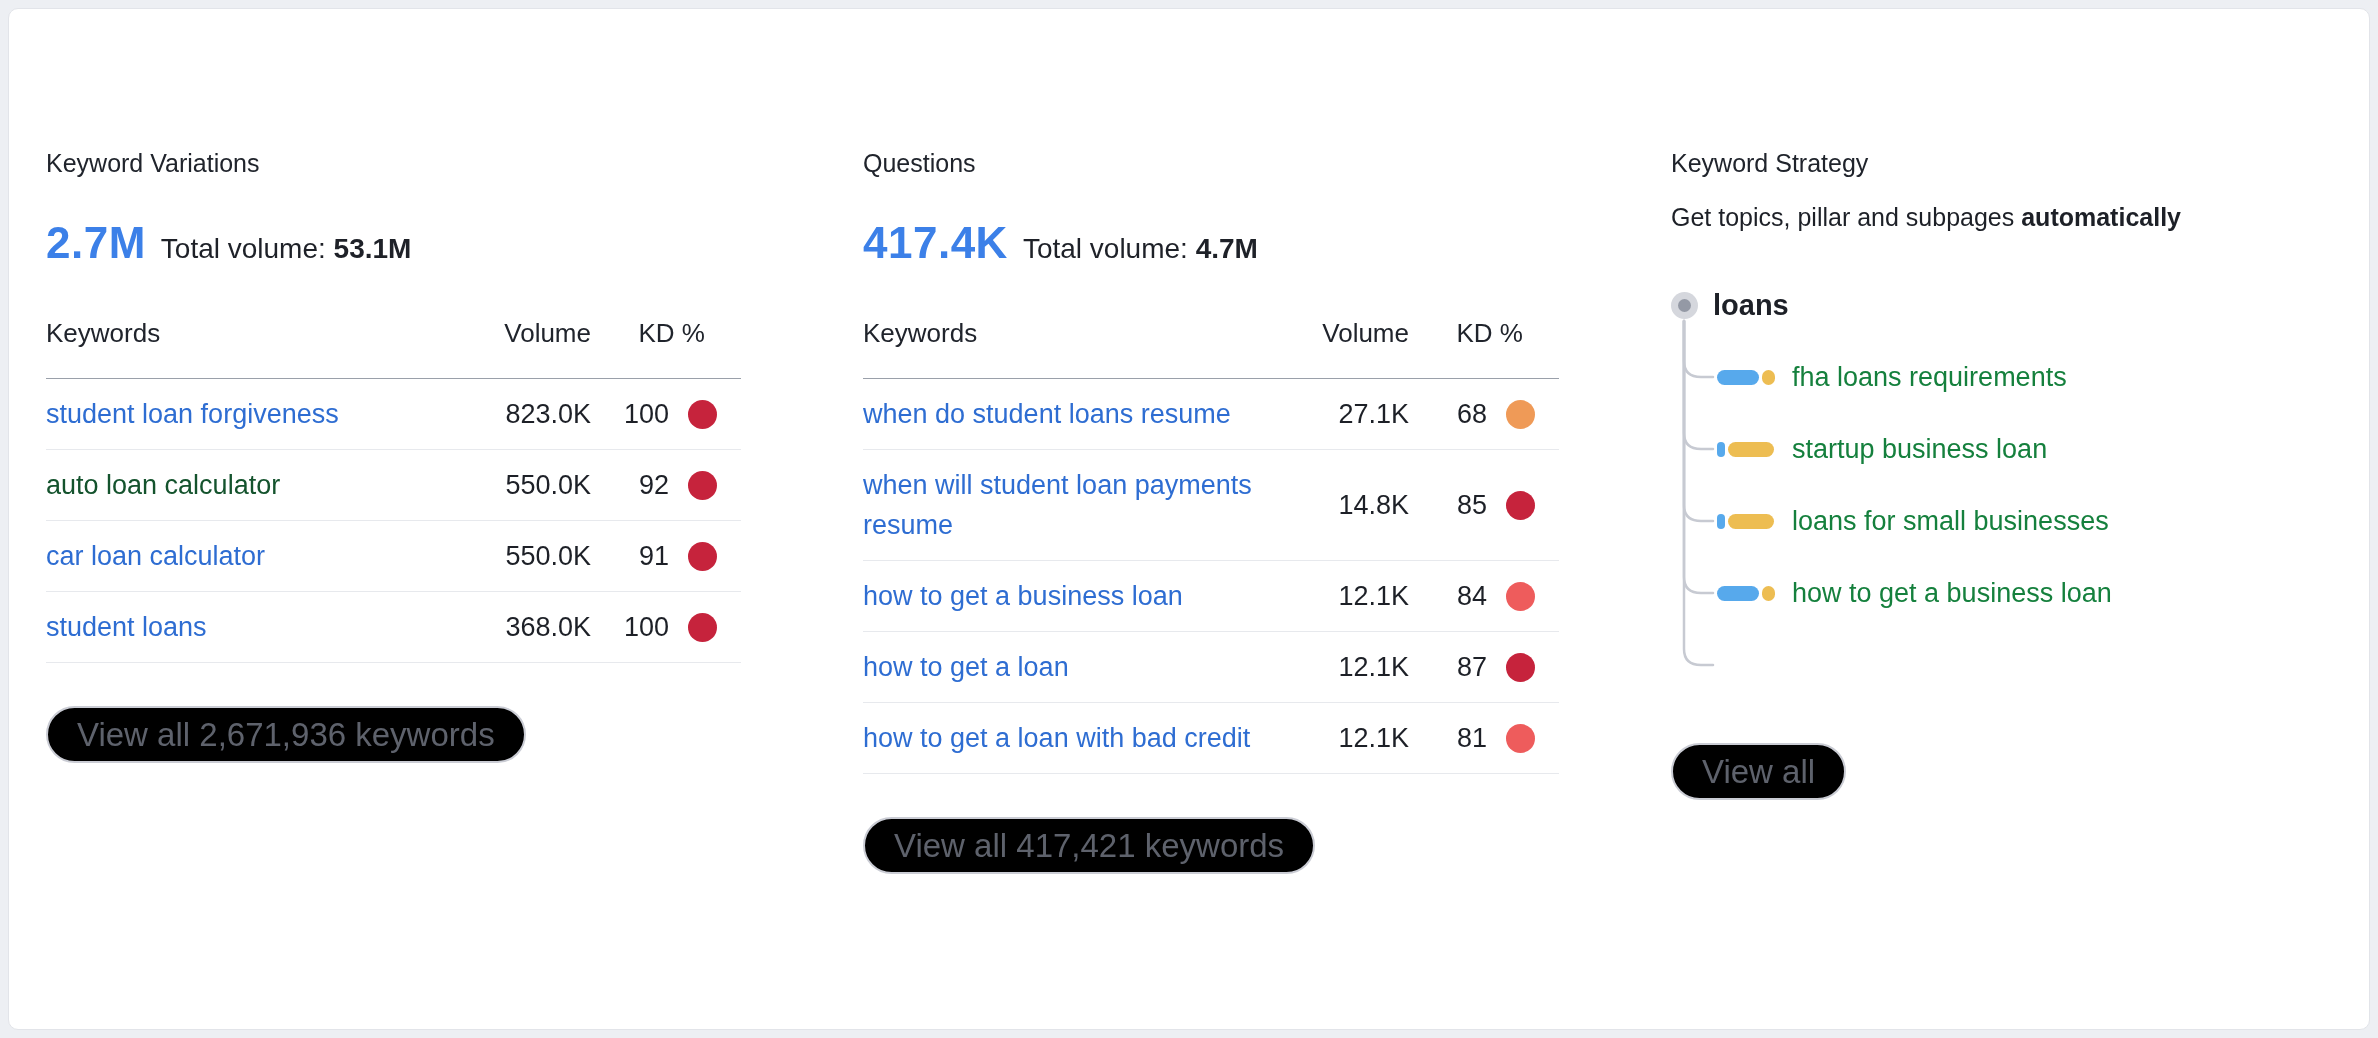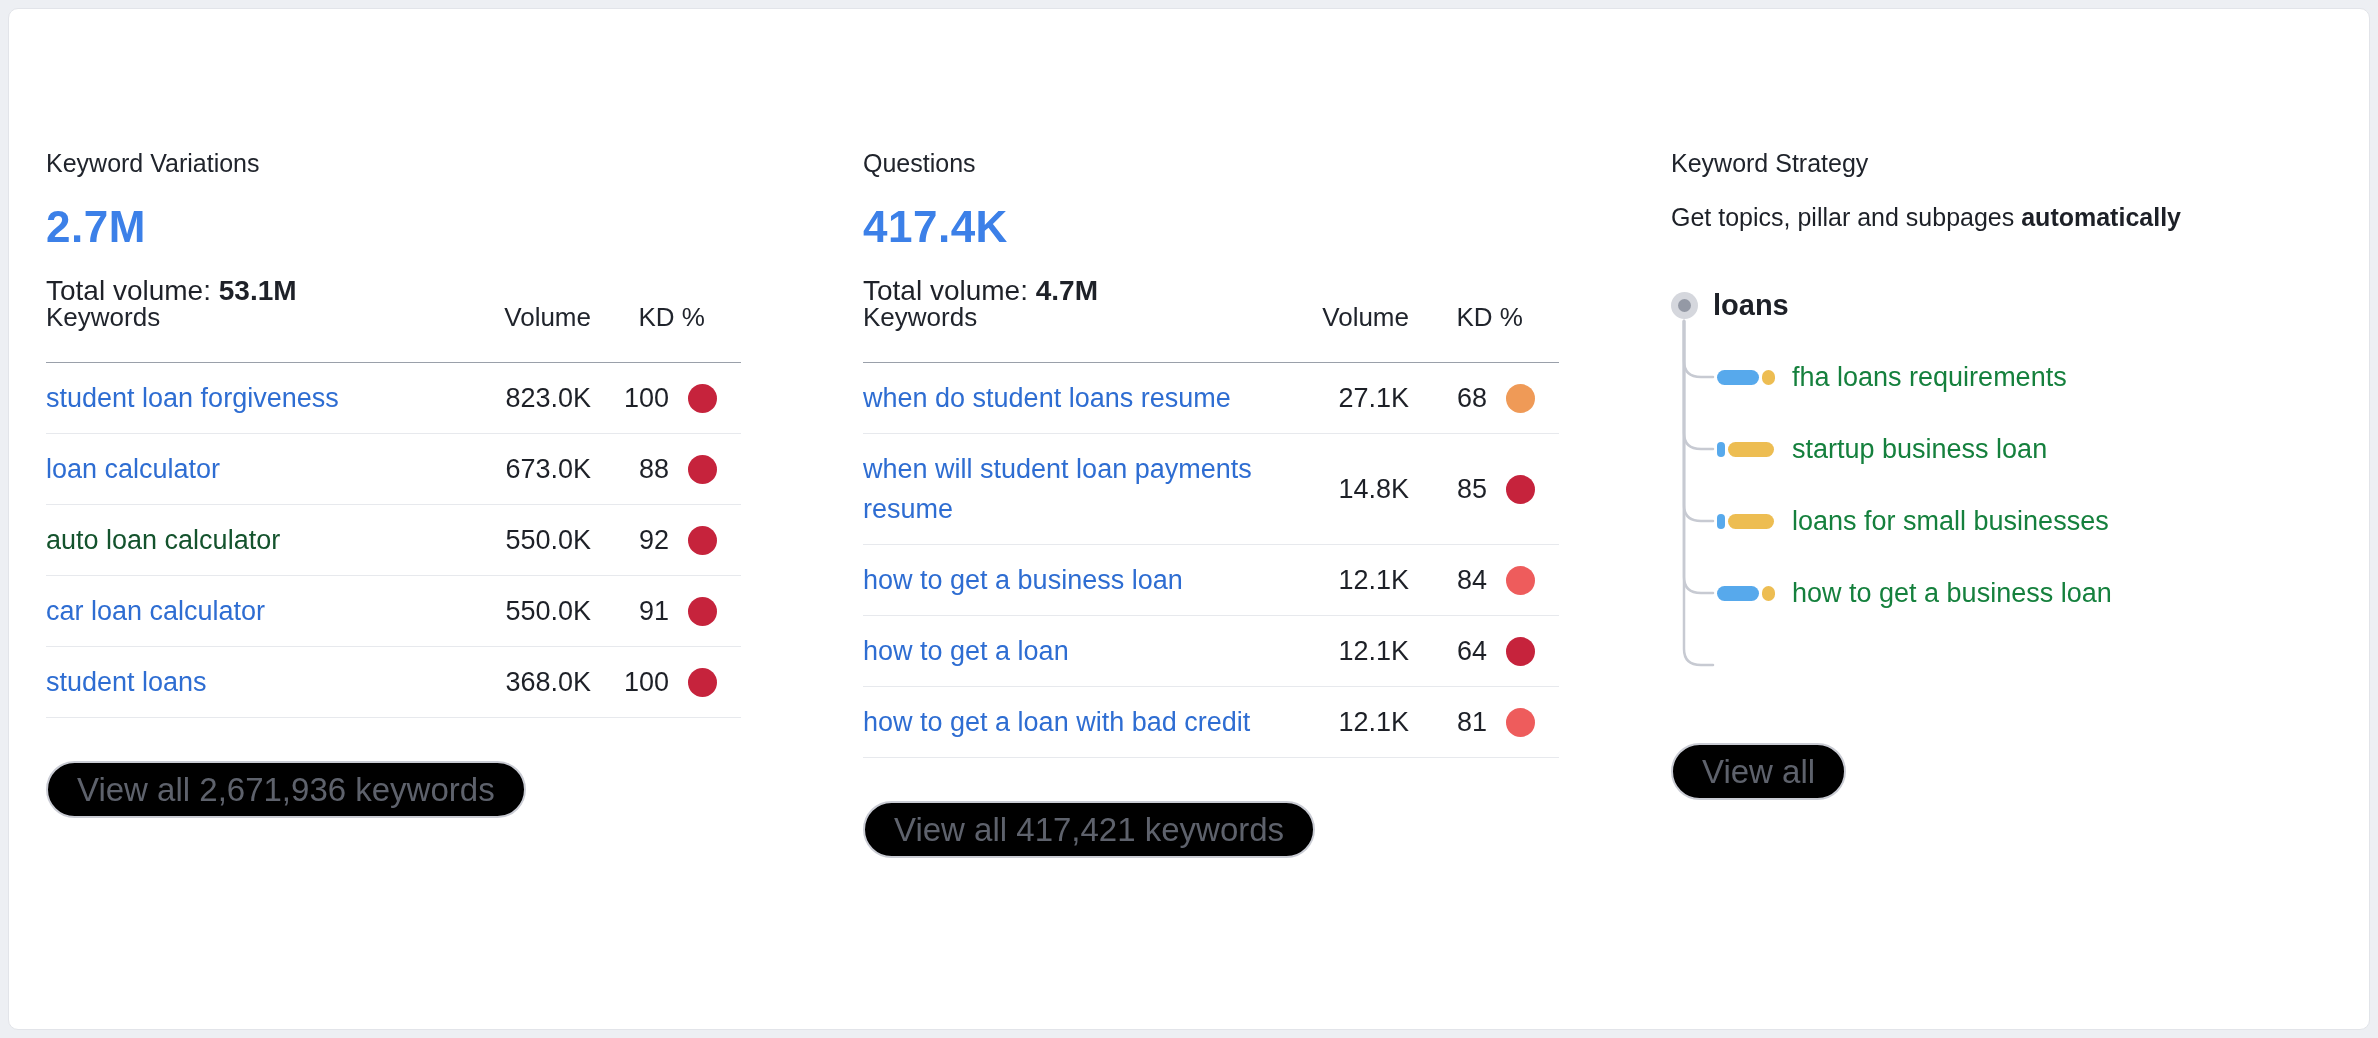--- a/index.html
+++ b/index.html
@@ -28,21 +28,21 @@
     color: #15171c;
     letter-spacing: 0.2px;
   }
   .col { position: absolute; top: 140px; }
   .col-variations { left: 37px;  width: 695px; }
   .col-questions  { left: 854px; width: 696px; }
   .col-strategy   { left: 1662px; width: 640px; }
 
   .section-title { font-size: 25px; color: #20242c; }
 
-  .stats { margin-top: 24px; display: flex; align-items: baseline; gap: 23px; height: 56px; flex-direction: column; }
+  .stats { margin-top: 40px; display: flex; align-items: baseline; gap: 15px; height: 56px; }
   .big-number { font-size: 44px; font-weight: 700; letter-spacing: 0.5px; }
   .total-volume { font-size: 28px; color: #1e2128; }
   .total-volume b { font-weight: 700; }
 
   .table { margin-top: 44px; }
   .thead {
     display: flex;
     align-items: baseline;
     font-size: 26px;
     color: #20242c;
@@ -136,28 +136,20 @@
 
           <div class="trow">
             <span class="cell-kw"><a style="color: rgb(46, 109, 210);">student loan forgiveness</a></span>
             <span class="cell-vol">823.0K</span>
             <span class="cell-kd">
               <span>100</span>
               <span class="kd-dot" style="background: rgb(198, 35, 60);"></span>
             </span>
           </div>
 
-          <div class="trow">
-            <span class="cell-kw"><a style="color: rgb(46, 109, 210);">loan calculator</a></span>
-            <span class="cell-vol">673.0K</span>
-            <span class="cell-kd">
-              <span>88</span>
-              <span class="kd-dot" style="background: rgb(198, 35, 60);"></span>
-            </span>
-          </div>
 
           <div class="trow">
             <span class="cell-kw"><a style="color: #14532d;">auto loan calculator</a></span>
             <span class="cell-vol">550.0K</span>
             <span class="cell-kd">
               <span>92</span>
               <span class="kd-dot" style="background: rgb(198, 35, 60);"></span>
             </span>
           </div>
 
@@ -224,21 +216,21 @@
             <span class="cell-kd">
               <span>84</span>
               <span class="kd-dot" style="background: rgb(238, 92, 92);"></span>
             </span>
           </div>
 
           <div class="trow">
             <span class="cell-kw"><a style="color: rgb(46, 109, 210);">how to get a loan</a></span>
             <span class="cell-vol">12.1K</span>
             <span class="cell-kd">
-              <span>64</span>
+              <span>87</span>
               <span class="kd-dot" style="background: rgb(198, 35, 60);"></span>
             </span>
           </div>
 
           <div class="trow">
             <span class="cell-kw"><a style="color: rgb(46, 109, 210);">how to get a loan with bad credit</a></span>
             <span class="cell-vol">12.1K</span>
             <span class="cell-kd">
               <span>81</span>
               <span class="kd-dot" style="background: rgb(238, 92, 92);"></span>

